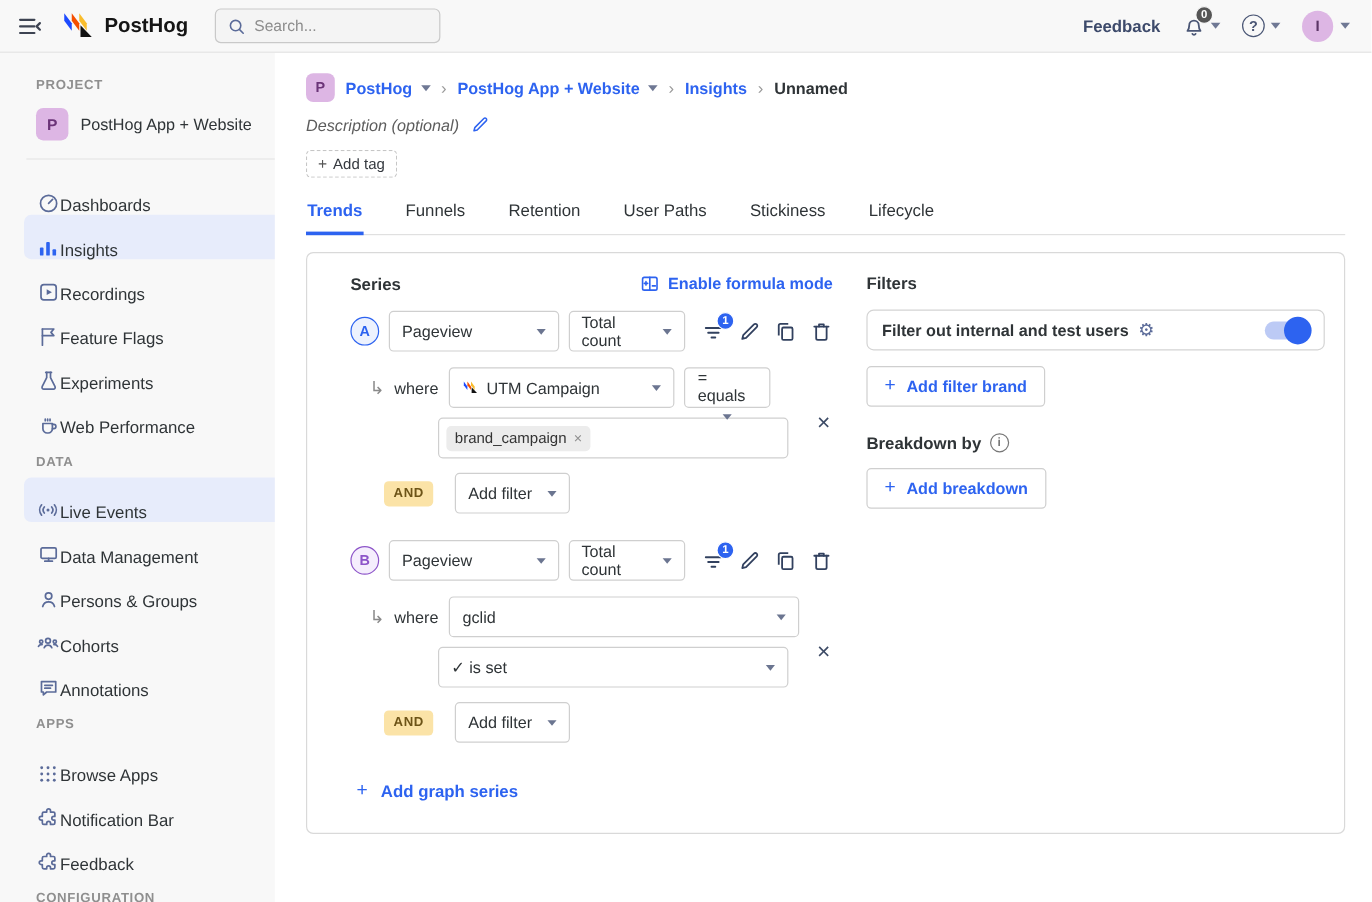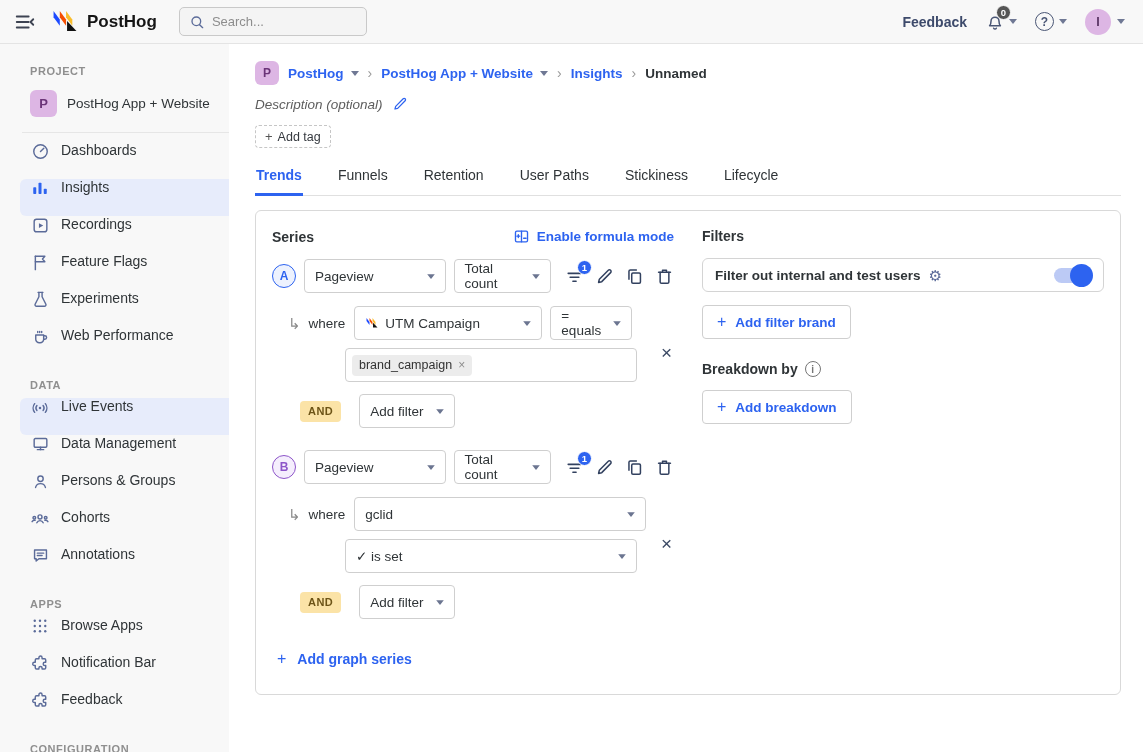--- a/index.html
+++ b/index.html
@@ -24,21 +24,21 @@
   .avatar { width:26px; height:26px; border-radius:50%; background:#ddb6e4; color:#5c3566; font-weight:700; font-size:12.5px; display:flex; align-items:center; justify-content:center; }
   .caret { width:0; height:0; border-left:4.5px solid transparent; border-right:4.5px solid transparent; border-top:5px solid #6f7894; }
 
   
   .sidebar { position:absolute; left:0; top:44px; width:271px; height:708px; background:#f8f8f8; border-right:1px solid #e4e4e4; padding:6px 20px; overflow:hidden; }
   .side-section { font-size:11px; font-weight:700; letter-spacing:.05em; color:#8f8f8f; margin:15px 10px 7px; }
   .project-row { display:flex; align-items:center; gap:10px; padding:6px 10px; cursor:pointer; }
   .project-avatar { width:27px; height:27px; border-radius:6px; background:#ddb6e4; color:#6b3478; font-weight:700; font-size:13px; display:flex; align-items:center; justify-content:center; flex:none; }
   .project-name { font-size:13.5px; line-height:1.15; color:#2f3437; flex:1; }
   .side-divider { border-top:1px solid #e6e6e6; margin:9px 2px; }
-  .side-item { display:flex; align-items:flex-start; gap:11px; padding:0 10px; height:37px; border-radius:6px; font-size:14px; color:#2f3437; cursor:pointer; }
+  .side-item { display:flex; align-items:flex-end; padding:0 10px; height:37px; border-radius:6px; font-size:14px; color:#2f3437; cursor:pointer; }
   .side-item.active { background:#e7ecfb; }
   .side-item .sicon { color:#5b6b99; display:flex; flex:none; width:20px; justify-content:center; }
   .side-item .grow { flex:1; }
   .plus-blue { color:#2d63f0; font-size:20px; font-weight:400; line-height:1; }
 
   
   .main { position:absolute; left:229px; top:44px; width:914px; height:708px; background:#fff; padding:17px 22px 0 26px; }
   .breadcrumb { display:flex; align-items:center; gap:9px; font-size:13.5px; font-weight:600; }
   .crumb-avatar { width:24px; height:24px; border-radius:6px; background:#ddb6e4; color:#6b3478; font-weight:700; font-size:12px; display:flex; align-items:center; justify-content:center; }
   .crumb-link { color:#2d63f0; cursor:pointer; display:flex; align-items:center; gap:7px; }
@@ -57,21 +57,21 @@
   .desc-row { display:flex; align-items:center; gap:9px; margin-top:11px; font-style:italic; color:#5d5d5d; }
   .addtag { display:inline-flex; align-items:center; gap:5px; border:1px dashed #c6c6c6; border-radius:4px; padding:3px 9px; font-size:12.5px; color:#35393f; margin-top:13px; cursor:pointer; background:#fff; }
   .addtag .pl { font-size:13px; color:#555; }
 
   .tabs { display:flex; gap:34px; margin-top:15px; border-bottom:1px solid #e0e0e0; }
   .tab { padding:4px 1px 10px; font-size:14px; color:#2f3437; cursor:pointer; }
   .tab.active { color:#2d63f0; font-weight:600; border-bottom:3px solid #2d63f0; margin-bottom:-1px; }
 
   
   .panel { margin-top:14px; border:1px solid #d9d9d9; border-radius:6px; height:485px; display:flex; padding:17px 16px; gap:28px; align-items:flex-start; }
-  .col-left { width:402px; flex:none; }
+  .col-left { width:402px; flex:none;margin-left:20px; }
   .col-right { flex:1; }
   .col-head { display:flex; align-items:center; justify-content:space-between; }
   .col-title { font-weight:700; font-size:14px; color:#2f3437; }
   .formula-link { display:flex; align-items:center; gap:7px; color:#2d63f0; font-weight:600; font-size:13.5px; cursor:pointer; }
 
   .sel { height:34px; border:1px solid #cfcfcf; border-radius:4px; background:#fff; display:flex; align-items:center; justify-content:space-between; gap:8px; padding:0 10px; font-size:13.5px; color:#2f3437; cursor:pointer; }
   .sel .caret { border-top-color:#6b7590; transform:scale(.95); }
 
   .series-row { display:flex; align-items:center; gap:8px; margin-top:14px; }
   .series-badge { width:24px; height:24px; border-radius:50%; display:flex; align-items:center; justify-content:center; font-size:12px; font-weight:700; flex:none; cursor:pointer; }
@@ -82,21 +82,21 @@
   .row-icons { display:flex; align-items:center; gap:11px; margin-left:6px; color:#32415f; }
   .ricon { cursor:pointer; display:flex; }
   .filter-ic { position:relative; }
   .filter-count { position:absolute; top:-7px; right:-8px; background:#2d63f0; color:#fff; width:15px; height:15px; border-radius:50%; font-size:9.5px; font-weight:700; display:flex; align-items:center; justify-content:center; border:1.5px solid #fff; }
 
   .where-block { position:relative; margin-top:13px; }
   .where-row { display:flex; align-items:center; gap:8px; padding-left:16px; }
   .corner-arrow { color:#8a8a8a; font-size:15px; line-height:1; }
   .where-label { color:#2f3437; margin-right:1px; }
   .sel-prop { width:188px; }
-  .sel-op { width:82px; }
+  .sel-op { width:72px;flex-direction:column; }
   .sel-wide { width:292px; }
   .row-close { position:absolute; right:2px; top:37px; color:#3d4b66; font-size:19px; line-height:1; cursor:pointer; }
   .value-row { margin-top:8px; padding-left:73px; }
   .tags-input { width:292px; height:34px; border:1px solid #cfcfcf; border-radius:4px; display:flex; align-items:center; padding:0 6px; cursor:text; background:#fff; }
   .chip { background:#ececec; border-radius:4px; padding:3.5px 7px; font-size:12.5px; display:flex; align-items:flex-end; gap:6px; color:#333; }
   .chip-x { color:#8f8f8f; font-size:12px; cursor:pointer; }
   .and-row { display:flex; align-items:center; gap:18px; margin-top:12px; padding-left:28px; }
   .and-badge { background:#fbe3a7; color:#6d5417; font-size:11px; font-weight:700; letter-spacing:.04em; padding:4.5px 8px; border-radius:4px; }
   .sel-addfilter { width:96px; }
   .series-gap { margin-top:22px; }

